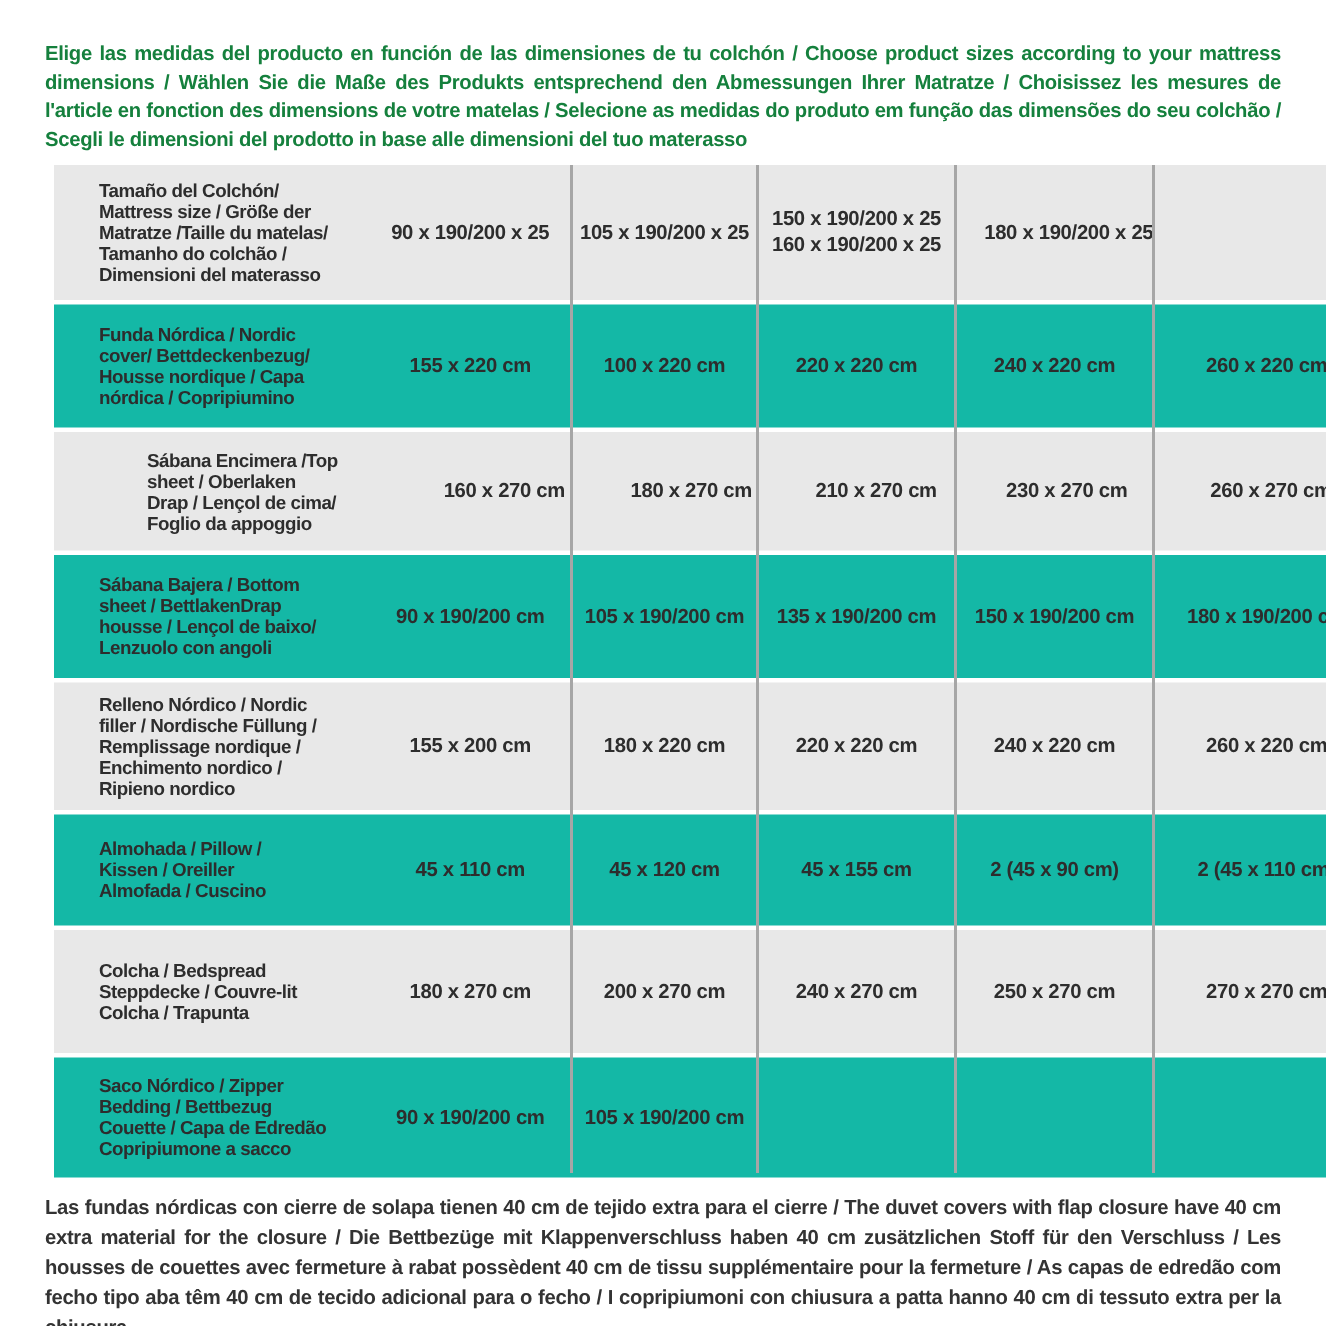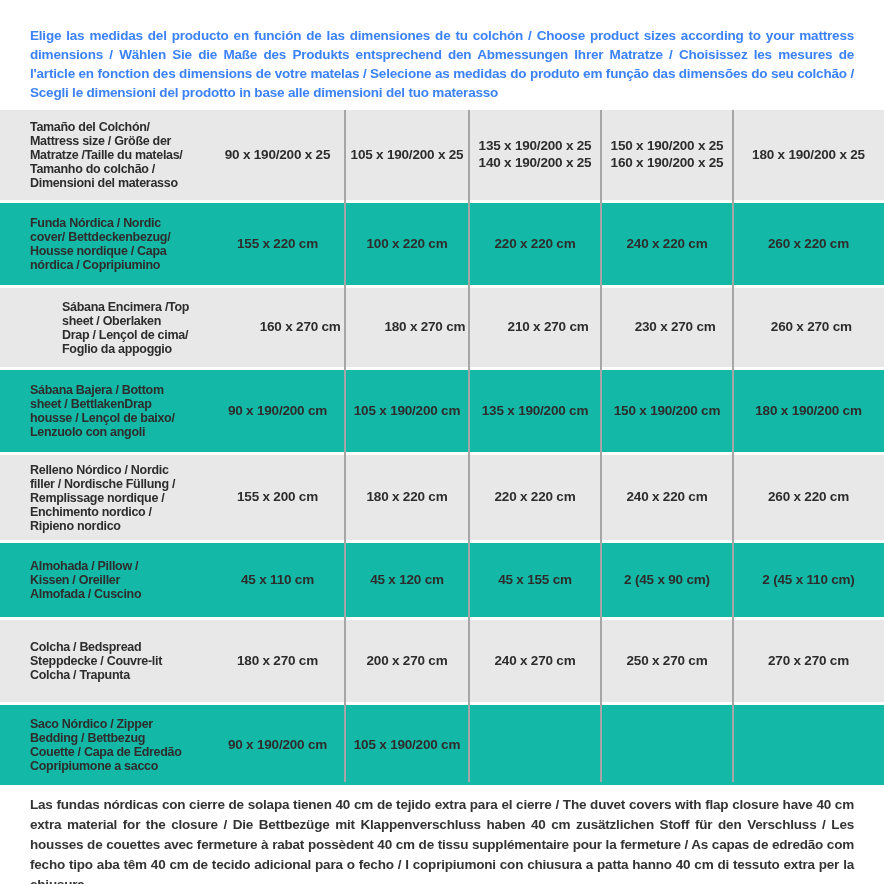--- a/index.html
+++ b/index.html
@@ -18,25 +18,26 @@
     position: relative;
     box-sizing: border-box;
   }
   .intro {
     margin: 26px 30px 8px 30px;
     font-size: 13.5px;
     font-weight: bold;
     line-height: 19px;
     letter-spacing: -0.2px;
     text-align: justify;
-    color: #3b82f6;
+    color: #15803d;
   }
   .table-wrap {
     position: relative;
     width: 755px;
+    margin-left: 36px;
   }
   .trow {
     display: flex;
     align-items: center;
     width: 884px;
     box-sizing: border-box;
     margin-bottom: 3px;
     background: #14b8a6;
   }
   .trow.shade { background: #e8e8e8; }
@@ -104,22 +105,20 @@
   <div class="table-wrap">
 
     <div class="trow shade h0">
       <div class="cell label">Tamaño del Colchón/
 Mattress size / Größe der
 Matratze /Taille du matelas/
 Tamanho do colchão /
 Dimensioni del materasso</div>
       <div class="cell v v1">90 x 190/200 x 25</div>
       <div class="cell v v2">105 x 190/200 x 25</div>
-      <div class="cell v v3">135 x 190/200 x 25
-140 x 190/200 x 25</div>
       <div class="cell v v4">150 x 190/200 x 25
 160 x 190/200 x 25</div>
       <div class="cell v v5">180 x 190/200 x 25</div>
     </div>
 
     <div class="trow h1">
       <div class="cell label">Funda Nórdica /  Nordic
 cover/ Bettdeckenbezug/
 Housse nordique  / Capa
 nórdica / Copripiumino</div>

